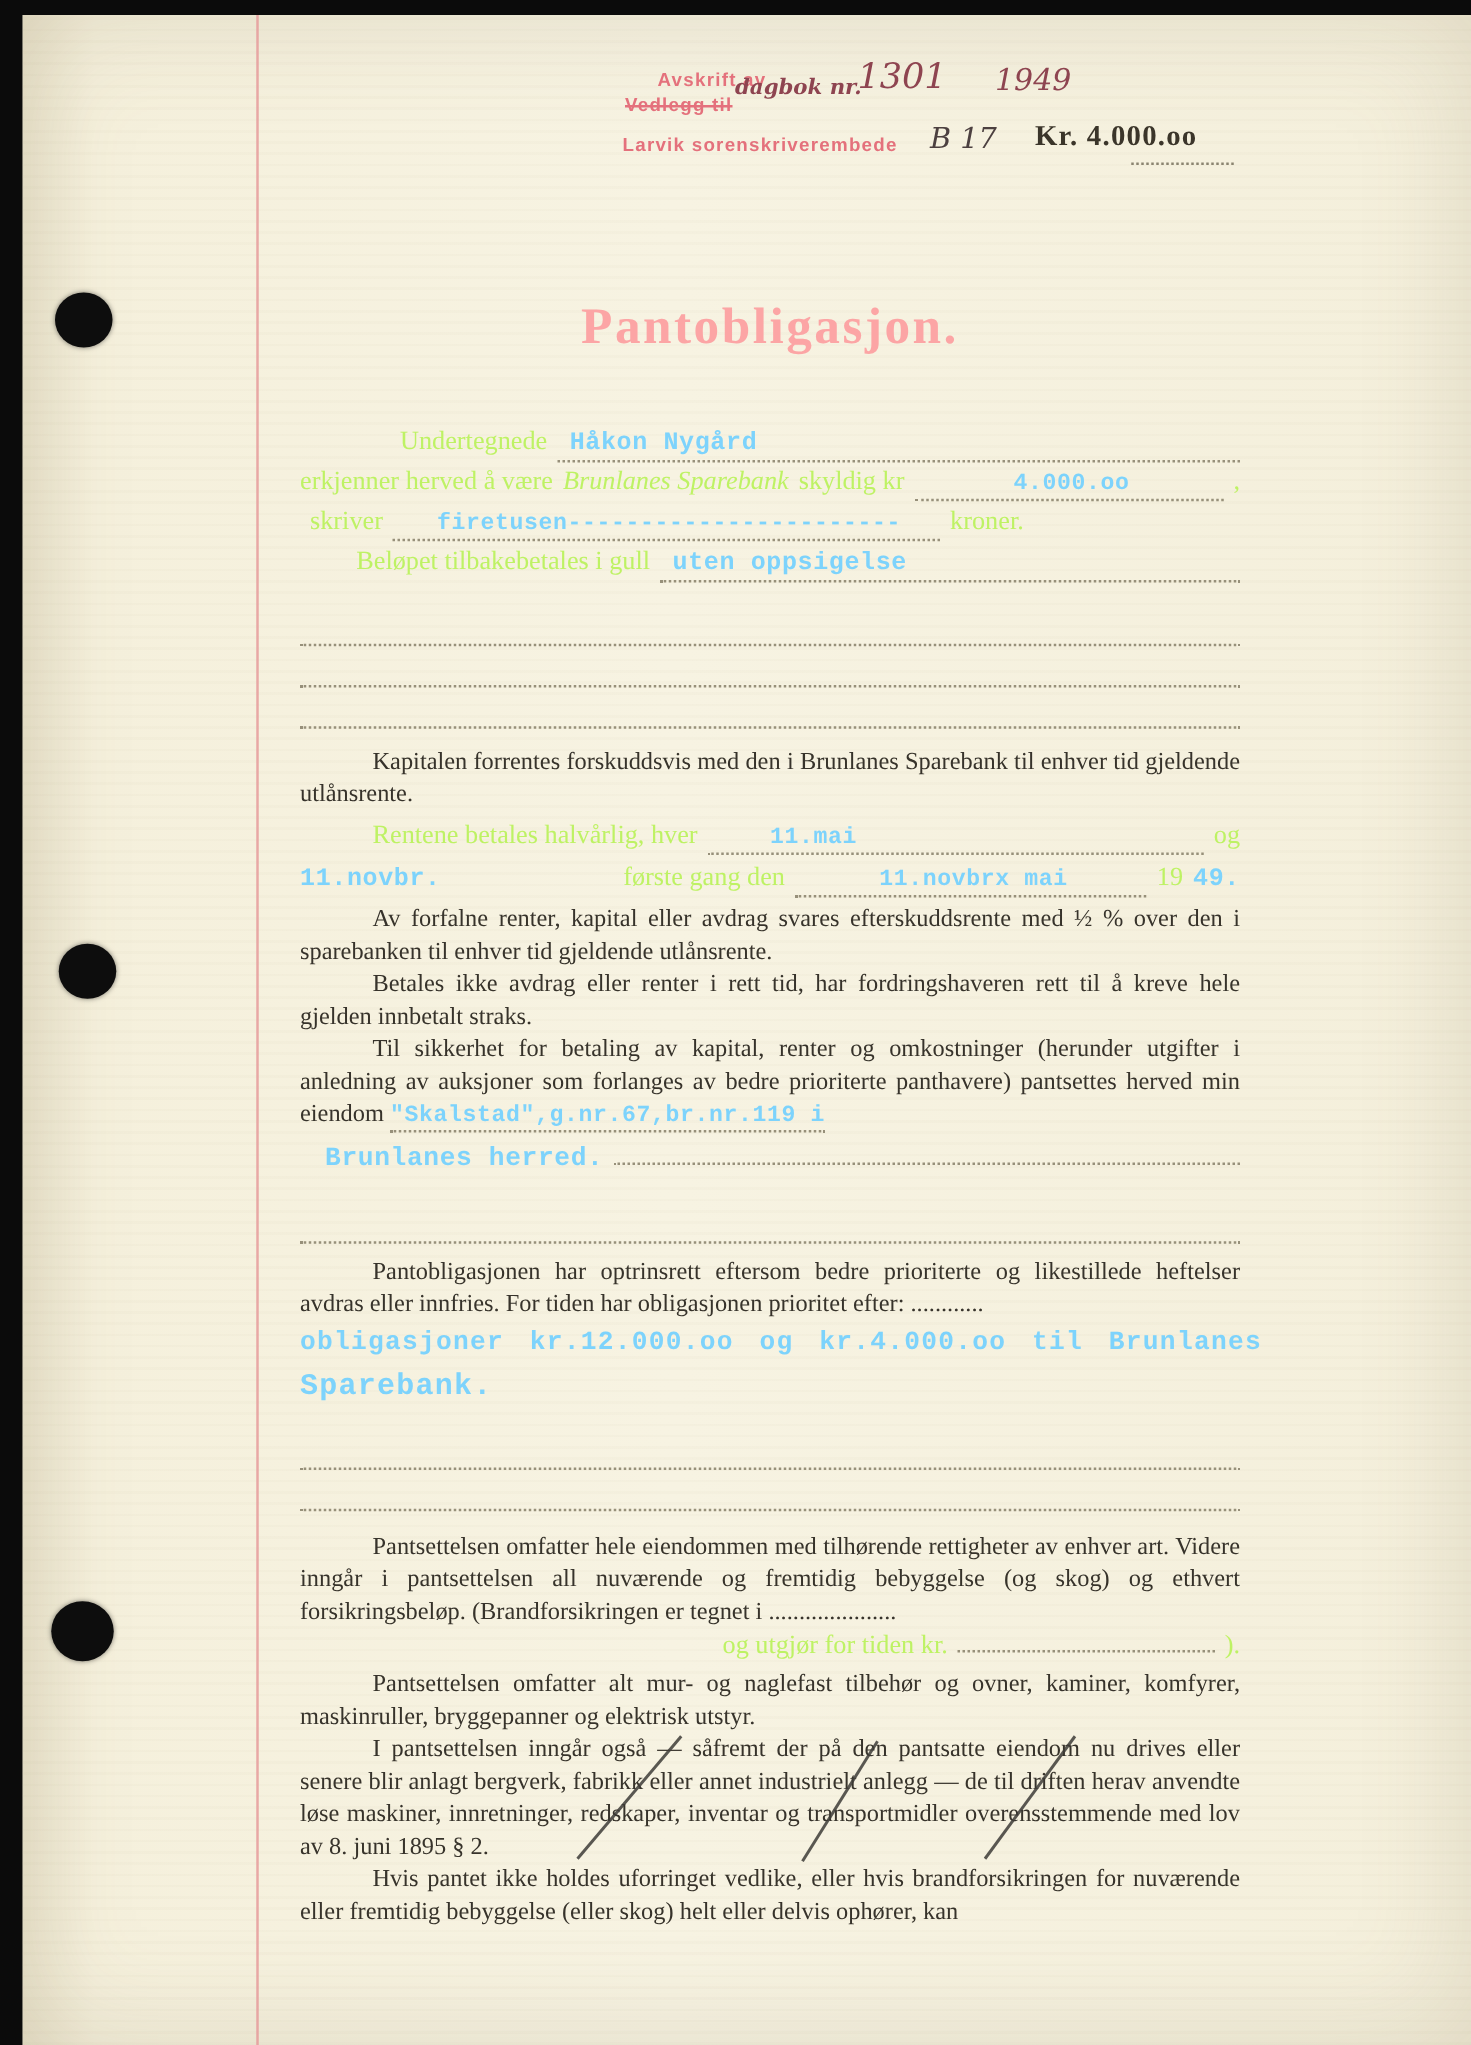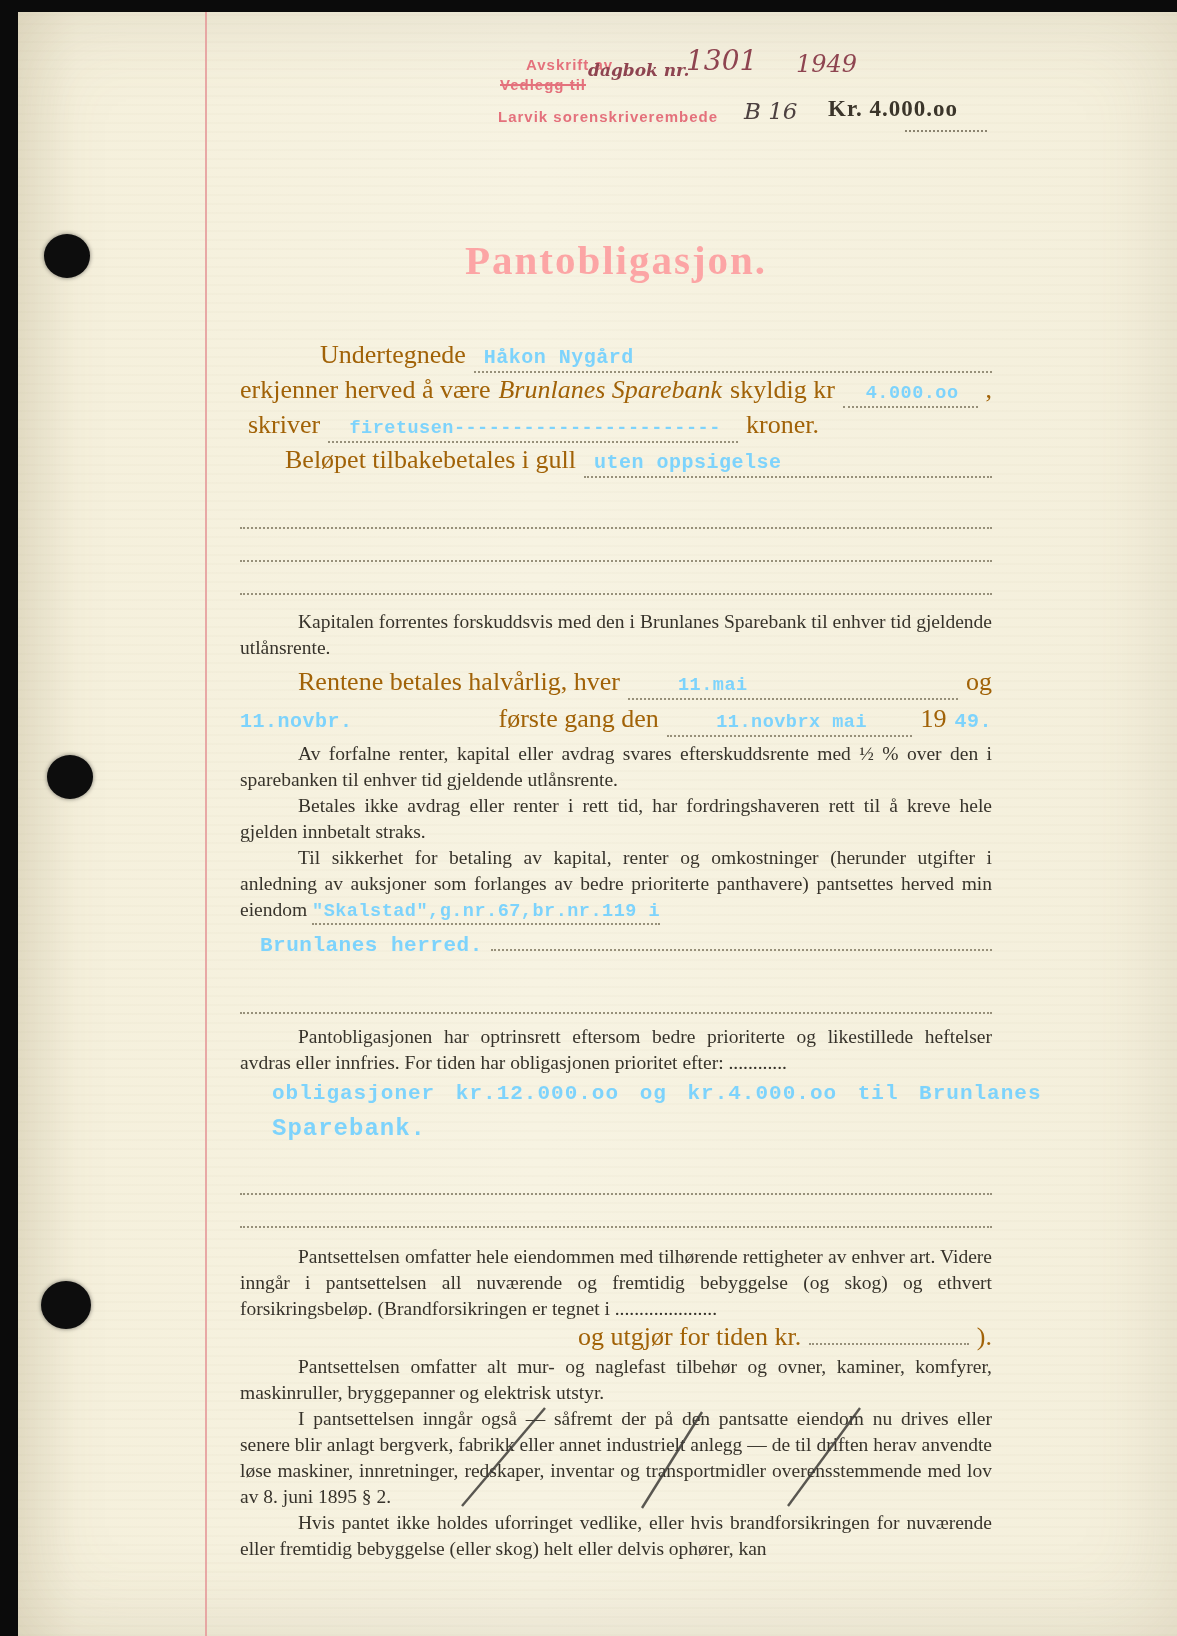--- a/index.html
+++ b/index.html
@@ -18,21 +18,21 @@
   }
   .margin-line {
     position:absolute; left:205px; top:12px; bottom:0; width:2px;
     background:#e59b9b; opacity:.85;
   }
   .hole {
     position:absolute; width:46px; height:44px; border-radius:50%;
     background:#0d0d0d; box-shadow:0 0 4px rgba(0,0,0,.5);
   }
   
-  .serif { font-family:"Liberation Serif", serif; font-size:26px; color:#a16207; }
+  .serif { font-family:"Liberation Serif", serif; font-size:21px; color:#bef264; }
   .italic { font-style:italic; }
   .typed {
     font-family:"Liberation Mono","DejaVu Sans Mono",monospace;
     font-weight:bold; font-size:18.5px; color:#7dd3fc; letter-spacing:.5px;
     white-space:nowrap;
   }
   .typed.big { font-size:20px; }
   .para {
     text-align:justify; text-indent:58px; line-height:26px;
     font-size:19.5px; color:#37332b;
@@ -65,21 +65,21 @@
   .doc-title {
     position:absolute; left:240px; width:752px; top:236px;
     text-align:center; font-family:"Liberation Serif", serif;
     font-weight:bold; font-size:41px; letter-spacing:2px; color:#fca5a5;
   }
   
   .body-text { position:absolute; left:240px; top:338px; width:752px; }
   .indent-80 { padding-left:80px; }
   .indent-60 { padding-left:58px; }
   .indent-45 { padding-left:45px; }
-  .typed-line { margin-top:6px; min-height:33px; display:flex; align-items:baseline;margin-left:32px; }
+  .typed-line { margin-top:6px; min-height:33px; display:flex; align-items:baseline; }
   .wide { word-spacing:7px; letter-spacing:1px; }
   .strike-wrap { position:relative; }
   .strike-wrap svg { position:absolute; left:0; top:0; width:100%; height:100%; pointer-events:none; }
 </style>
 </head>
 <body>
 
 <div class="page">
   <div class="paper"></div>
   <div class="margin-line"></div>
@@ -87,21 +87,21 @@
   <div class="hole" style="left:44px; top:234px;"></div>
   <div class="hole" style="left:47px; top:755px;"></div>
   <div class="hole" style="left:41px; top:1281px; width:50px; height:48px;"></div>
 
   <div class="stamp-pink" style="left:526px; top:56px;">Avskrift av</div>
   <div class="stamp-pink struck" style="left:500px; top:76px;">Vedlegg til</div>
   <div class="handwriting" style="left:588px; top:60px; font-size:17px; font-weight:bold;">dagbok nr.</div>
   <div class="handwriting" style="left:686px; top:44px; font-size:28px;">1301</div>
   <div class="handwriting" style="left:764px; top:50px; font-size:24px;margin-left:32px;">1949</div>
   <div class="stamp-pink" style="left:498px; top:108px;">Larvik sorenskriverembede</div>
-  <div class="handwriting hw-dark" style="left:744px; top:98px; font-size:23px;">B 16</div>
+  <div class="handwriting hw-dark" style="left:744px; top:98px; font-size:23px;">B 17</div>
   <div class="amount-stamp" style="left:828px; top:96px;">Kr. 4.000.oo</div>
   <div class="small-dots" style="left:905px; top:130px; width:82px;"></div>
 
   <div class="doc-title">Pantobligasjon.</div>
 
   <div class="body-text">
 
     <div class="row indent-80">
       <span class="serif">Undertegnede</span>
       <span class="fill-dotted"><span class="typed big">Håkon Nygård</span></span>

